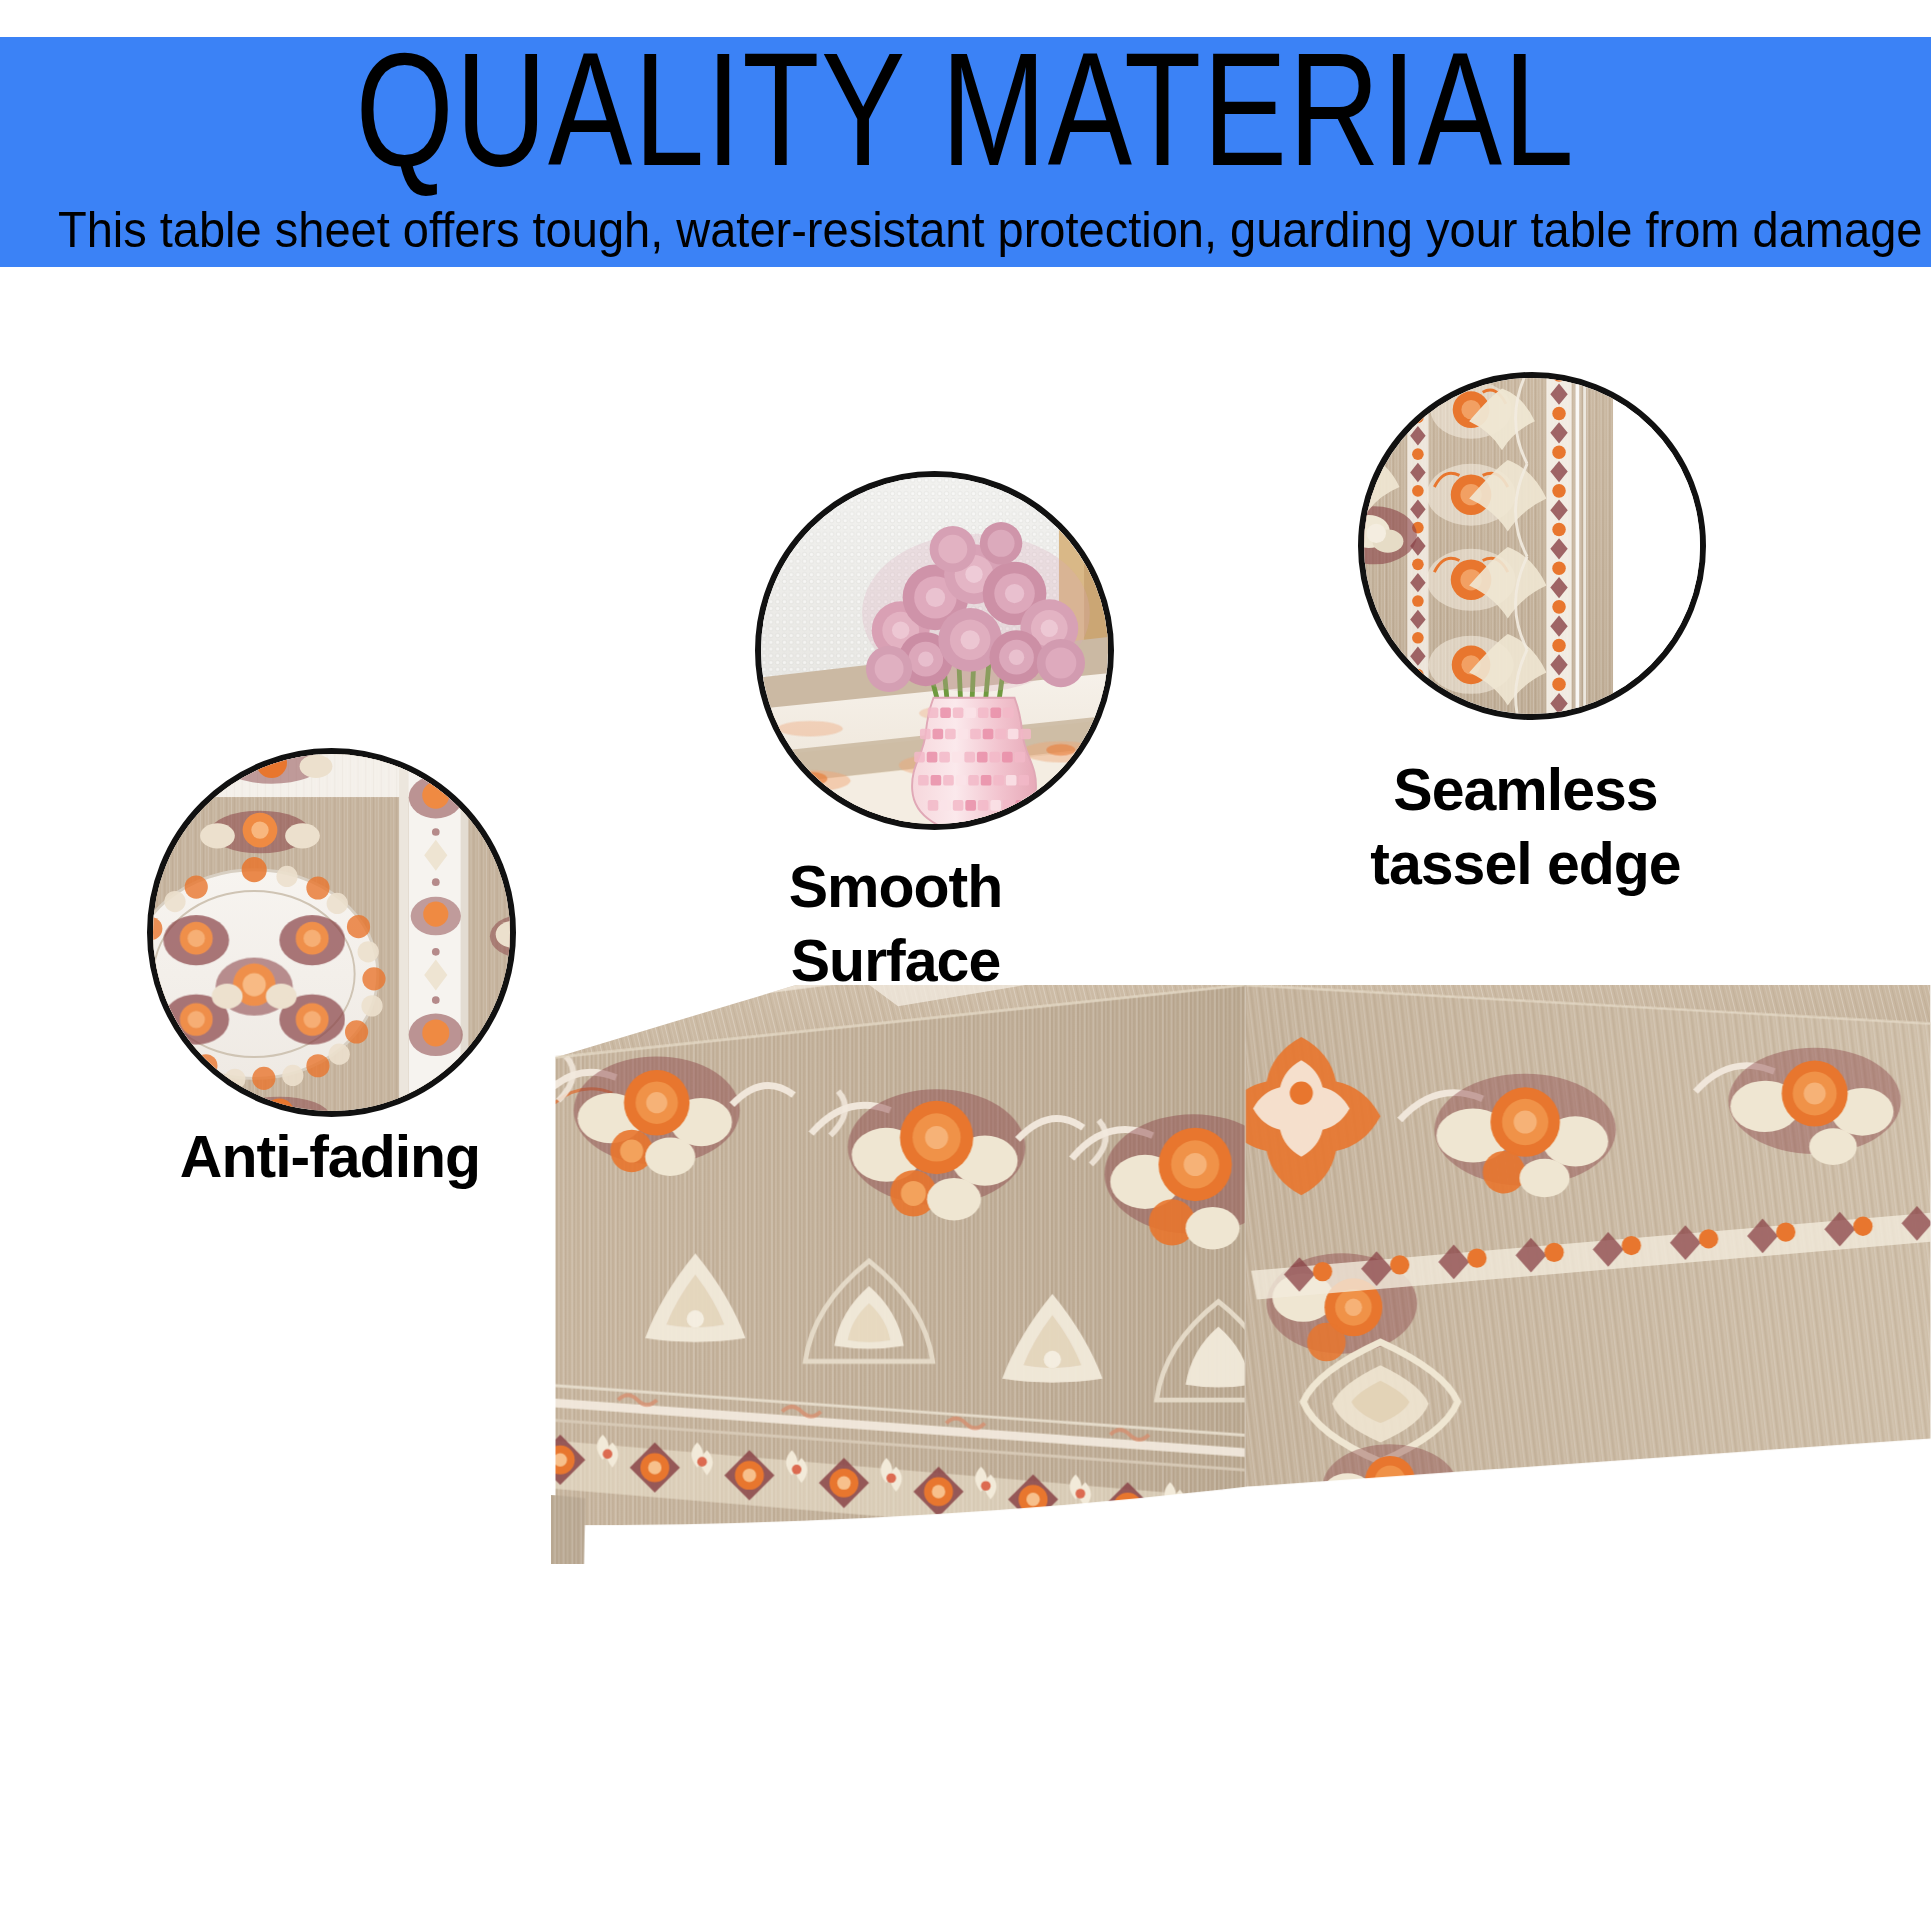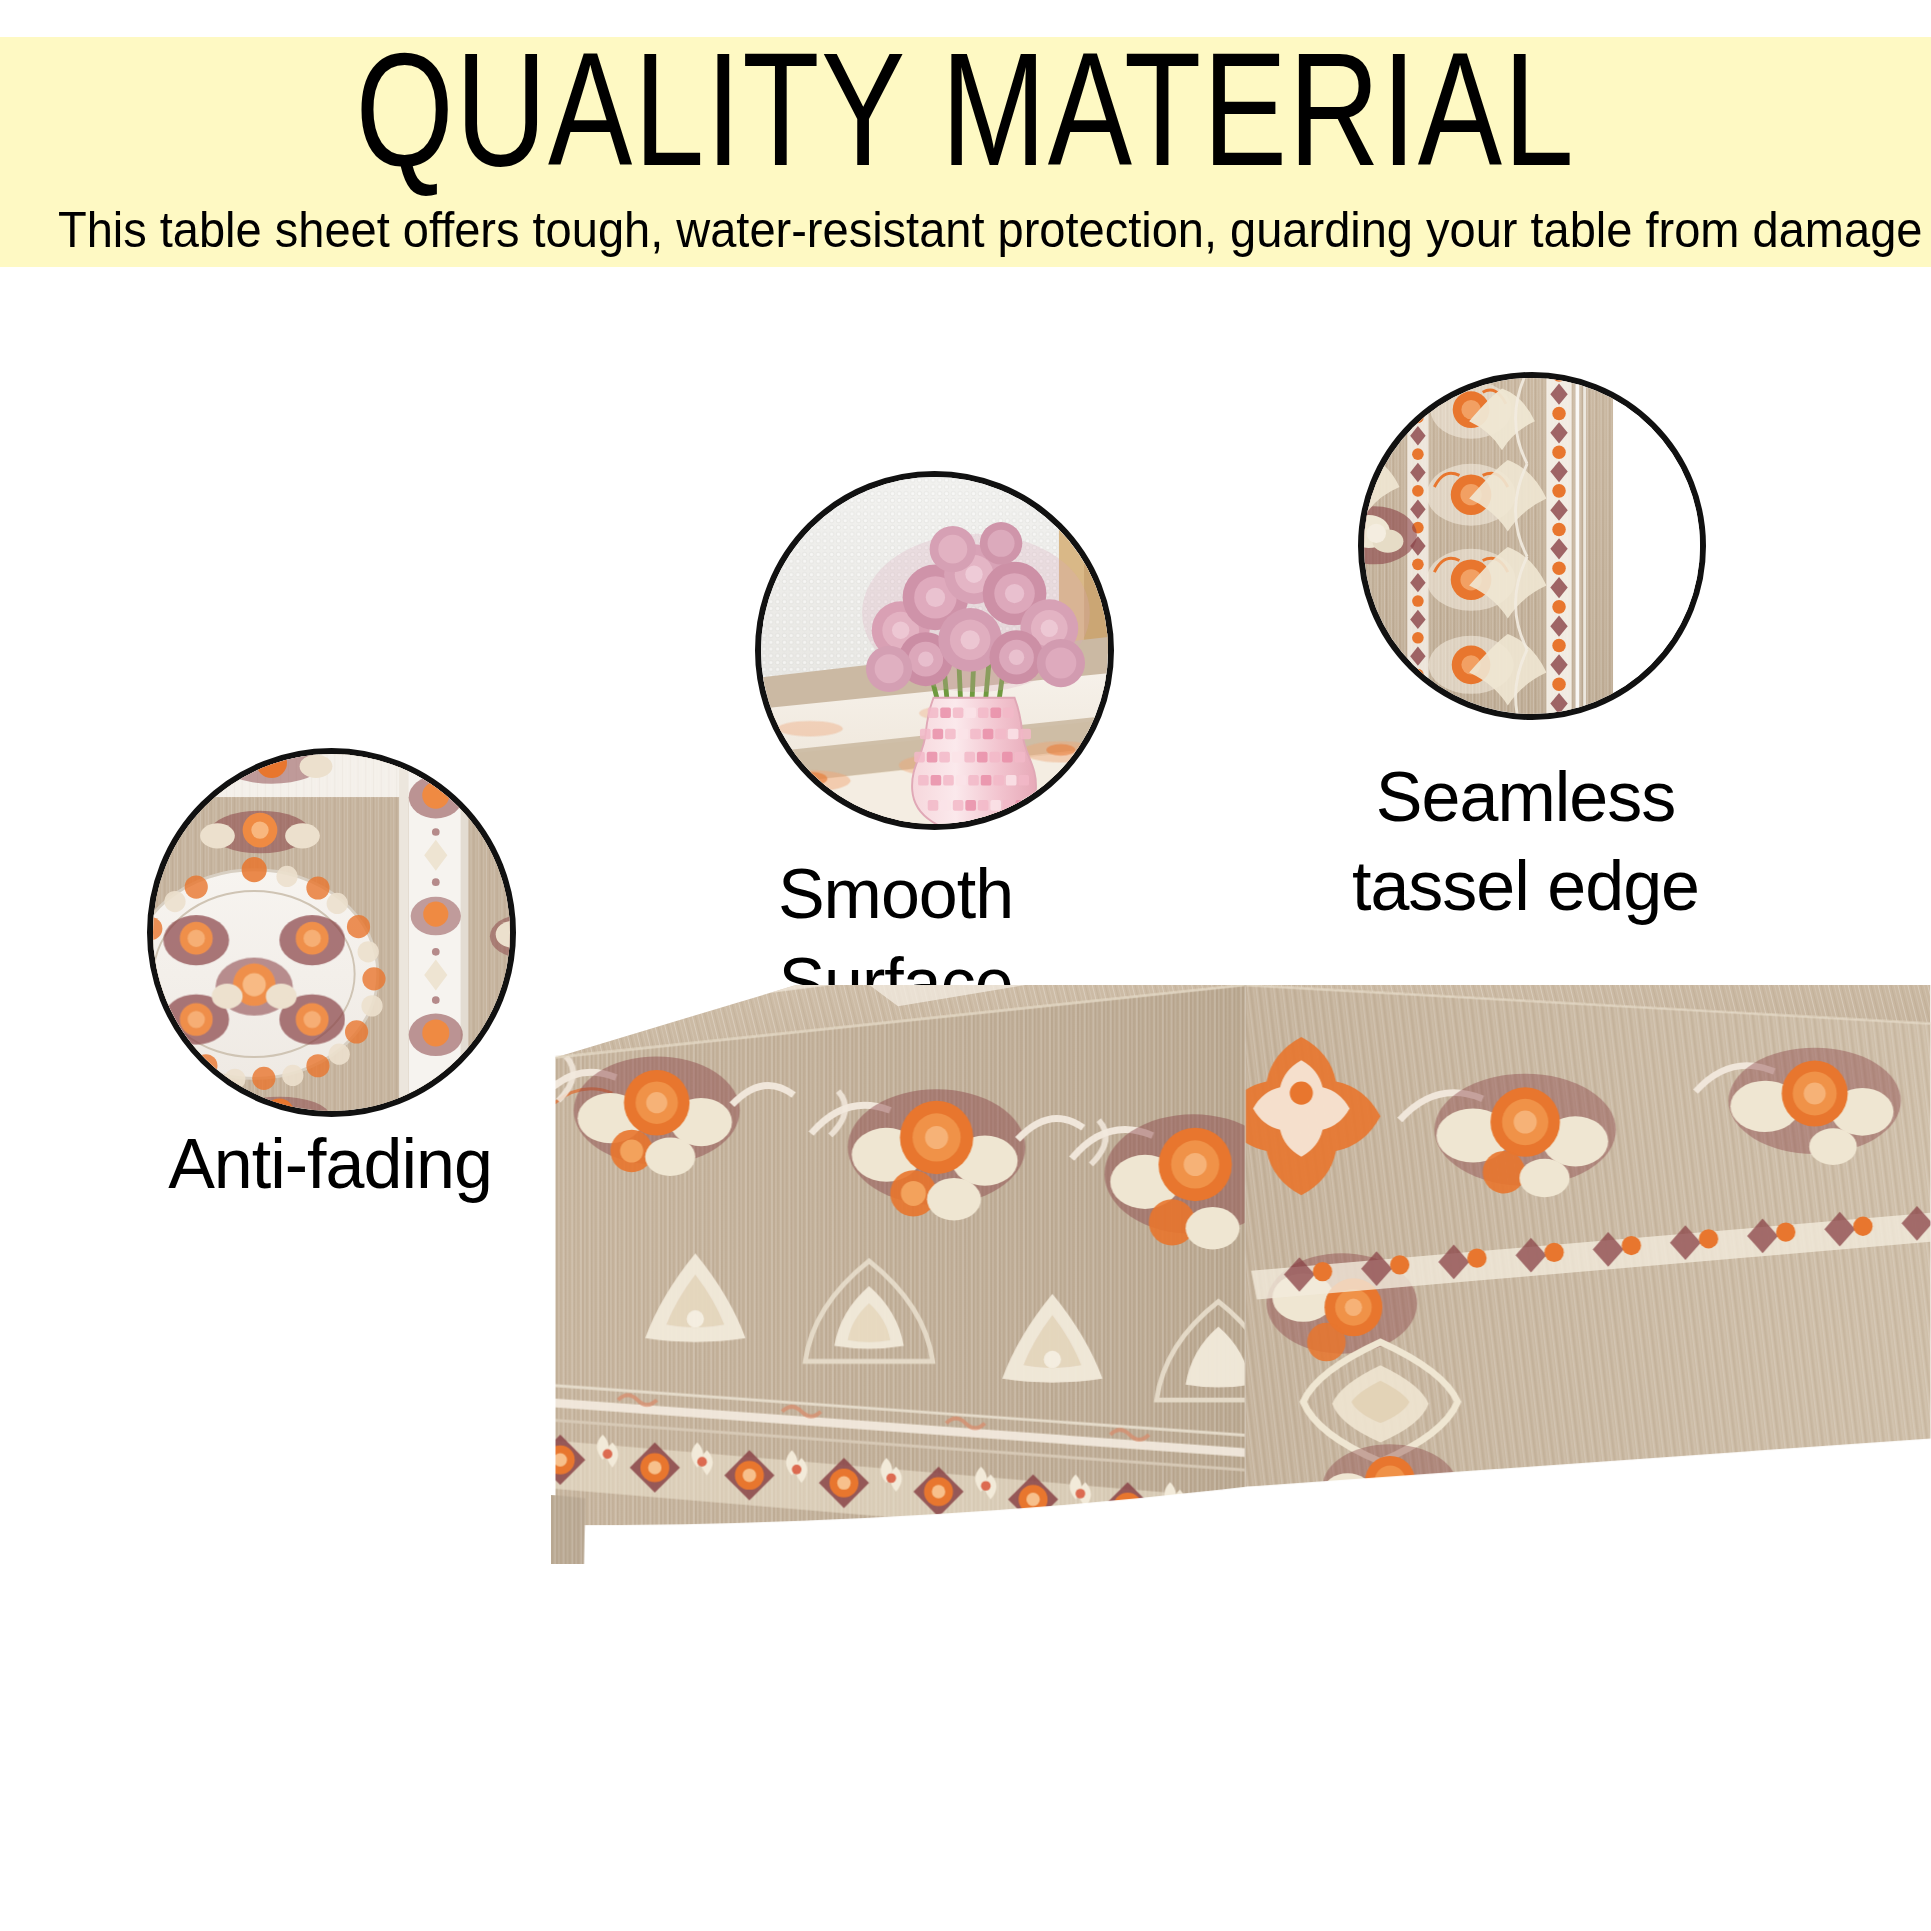--- a/index.html
+++ b/index.html
@@ -7,21 +7,21 @@
     width:1931px;height:1931px;
     background:#ffffff;
     font-family:"Liberation Sans", sans-serif;
     overflow:hidden;
     position:relative;
   }
 
   
   #header-banner{
     position:absolute;left:0;top:37px;width:1931px;height:230px;
-    background:#fef9c3;
+    background:#3b82f6;
     overflow:hidden;
   }
   #banner-title{
     position:absolute;left:0;top:-13.5px;width:1931px;
     text-align:center;
     font-size:162px;
     line-height:170px;
     font-weight:400;
     color:#000000;
     letter-spacing:1.9px;
@@ -50,23 +50,23 @@
     border:6.8px solid #111111;
     overflow:hidden;
     background:#ffffff;
     box-sizing:border-box;
   }
   .circle-inner{position:absolute;left:0;top:0;width:100%;height:100%;}
   .callout-label{
     position:absolute;
     text-align:center;
     color:#000000;
-    font-size:70px;
-    line-height:89px;
-    font-weight:400;
+    font-size:59px;
+    line-height:74px;
+    font-weight:700;
     white-space:pre-line;
     letter-spacing:-1px;
   }
 
   
   #circle-anti-fading{left:147px;top:748px;width:369px;height:369px;}
   #label-anti-fading{left:21px;top:1120px;width:618px;}
 
   
   #circle-smooth{left:755px;top:471px;width:359px;height:359px;}

